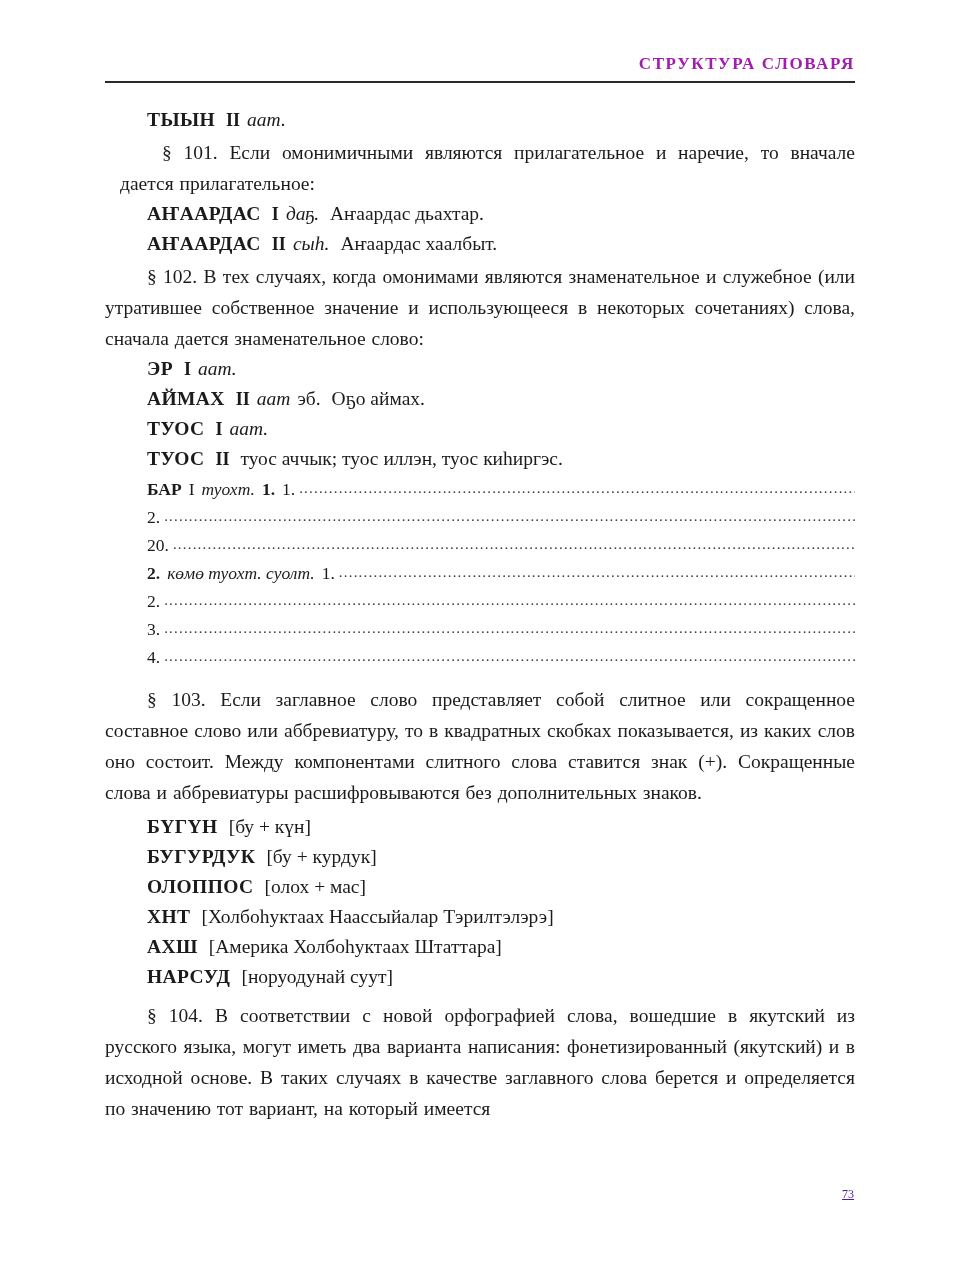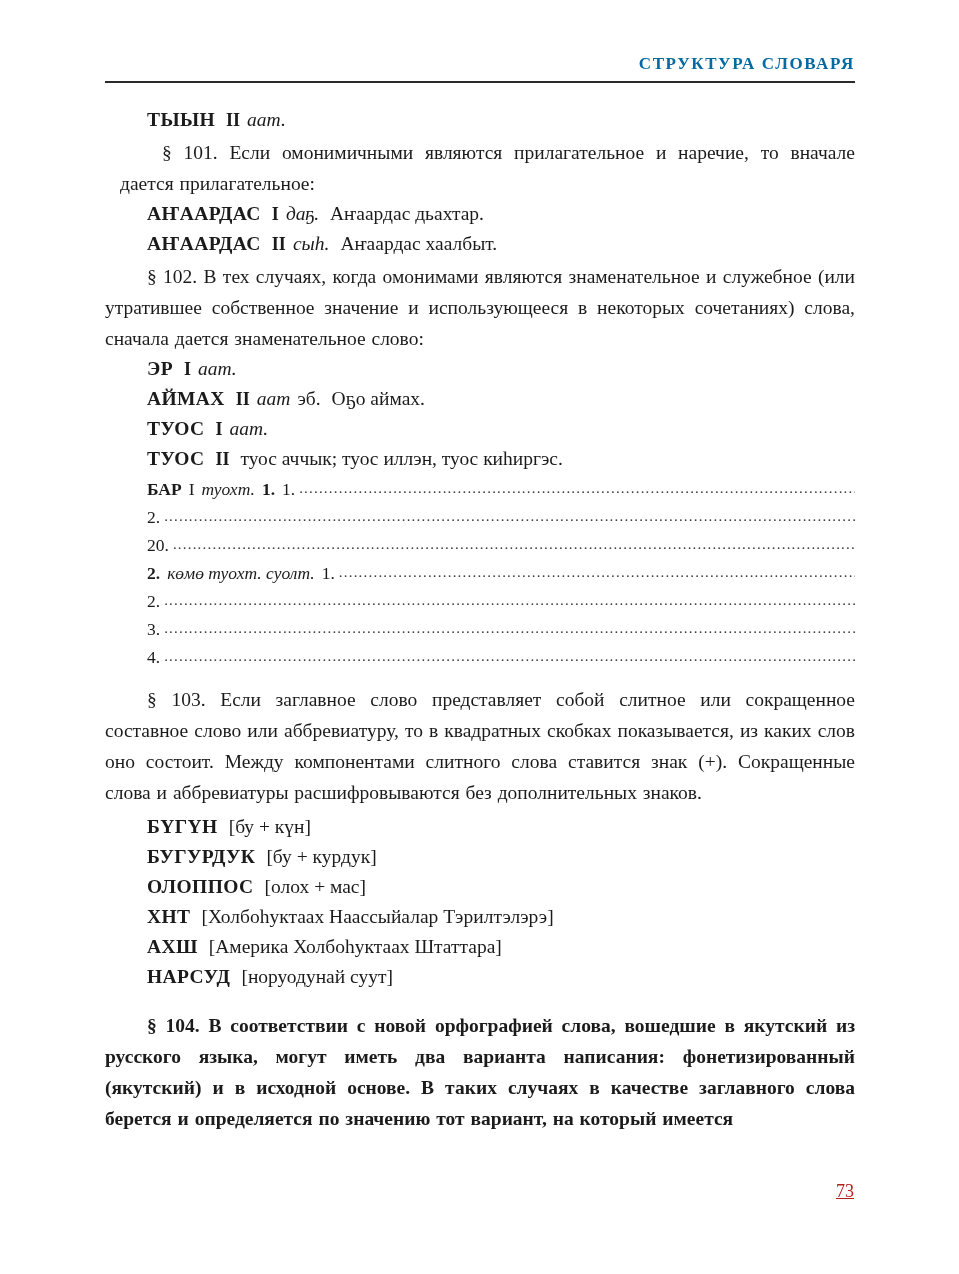--- a/index.html
+++ b/index.html
@@ -27,21 +27,21 @@
   }
 
   
   .runhead {
     margin-top: 55px;
     text-align: right;
     font-size: 17px;
     font-weight: bold;
     letter-spacing: 1.6px;
     line-height: 1.1;
-    color: #0369a1;
+    color: #a21caf;
   }
   .rule {
     margin-top: 7px;
     height: 2px;
     background: #2a2a2a;
     width: 100%;
   }
 
   
   p {
@@ -138,22 +138,22 @@
   }
   .abbr .exp {
     font-weight: normal;
   }
 
   
   .folio {
     position: absolute;
     right: 105px;
     bottom: 72px;
-    font-size: 18px;
-    color: #b91c1c;
+    font-size: 12px;
+    color: #4c1d95;
     text-decoration: underline;
   }
 </style>
 </head>
 <body>
 
 <div class="page">
   <div class="content">
 
     <div class="runhead">СТРУКТУРА СЛОВАРЯ</div>
@@ -235,18 +235,18 @@
 
     <div class="abbrlist">
       <div class="abbr"><span class="code">БҮГҮН</span><span class="sp-w"></span><span class="exp">[бу + күн]</span></div>
       <div class="abbr"><span class="code">БУГУРДУК</span><span class="sp-w"></span><span class="exp">[бу + курдук]</span></div>
       <div class="abbr"><span class="code">ОЛОППОС</span><span class="sp-w"></span><span class="exp">[олох + мас]</span></div>
       <div class="abbr"><span class="code">ХНТ</span><span class="sp-w"></span><span class="exp">[Холбоһуктаах Наассыйалар Тэрилтэлэрэ]</span></div>
       <div class="abbr"><span class="code">АХШ</span><span class="sp-w"></span><span class="exp">[Америка Холбоһуктаах Штаттара]</span></div>
       <div class="abbr"><span class="code">НАРСУД</span><span class="sp-w"></span><span class="exp">[норуодунай суут]</span></div>
     </div>
 
-    <p class="para" style="margin-top: 18px; text-align-last: left; font-weight: bold;"><span>§ 104.</span> <span>В соответствии с новой орфографией слова, вошедшие в якутский из русского языка, могут иметь два варианта написания: фонетизированный (якутский) и в исходной основе. В таких случаях в качестве заглавного слова берется и определяется по значению тот вариант, на который имеется</span></p>
+    <p class="para" style="margin-top: 8px; text-align-last: left;"><span>§ 104.</span> <span>В соответствии с новой орфографией слова, вошедшие в якутский из русского языка, могут иметь два варианта написания: фонетизированный (якутский) и в исходной основе. В таких случаях в качестве заглавного слова берется и определяется по значению тот вариант, на который имеется</span></p>
 
   </div>
 
   <div class="folio">73</div>
 </div>
 
 </body></html>

